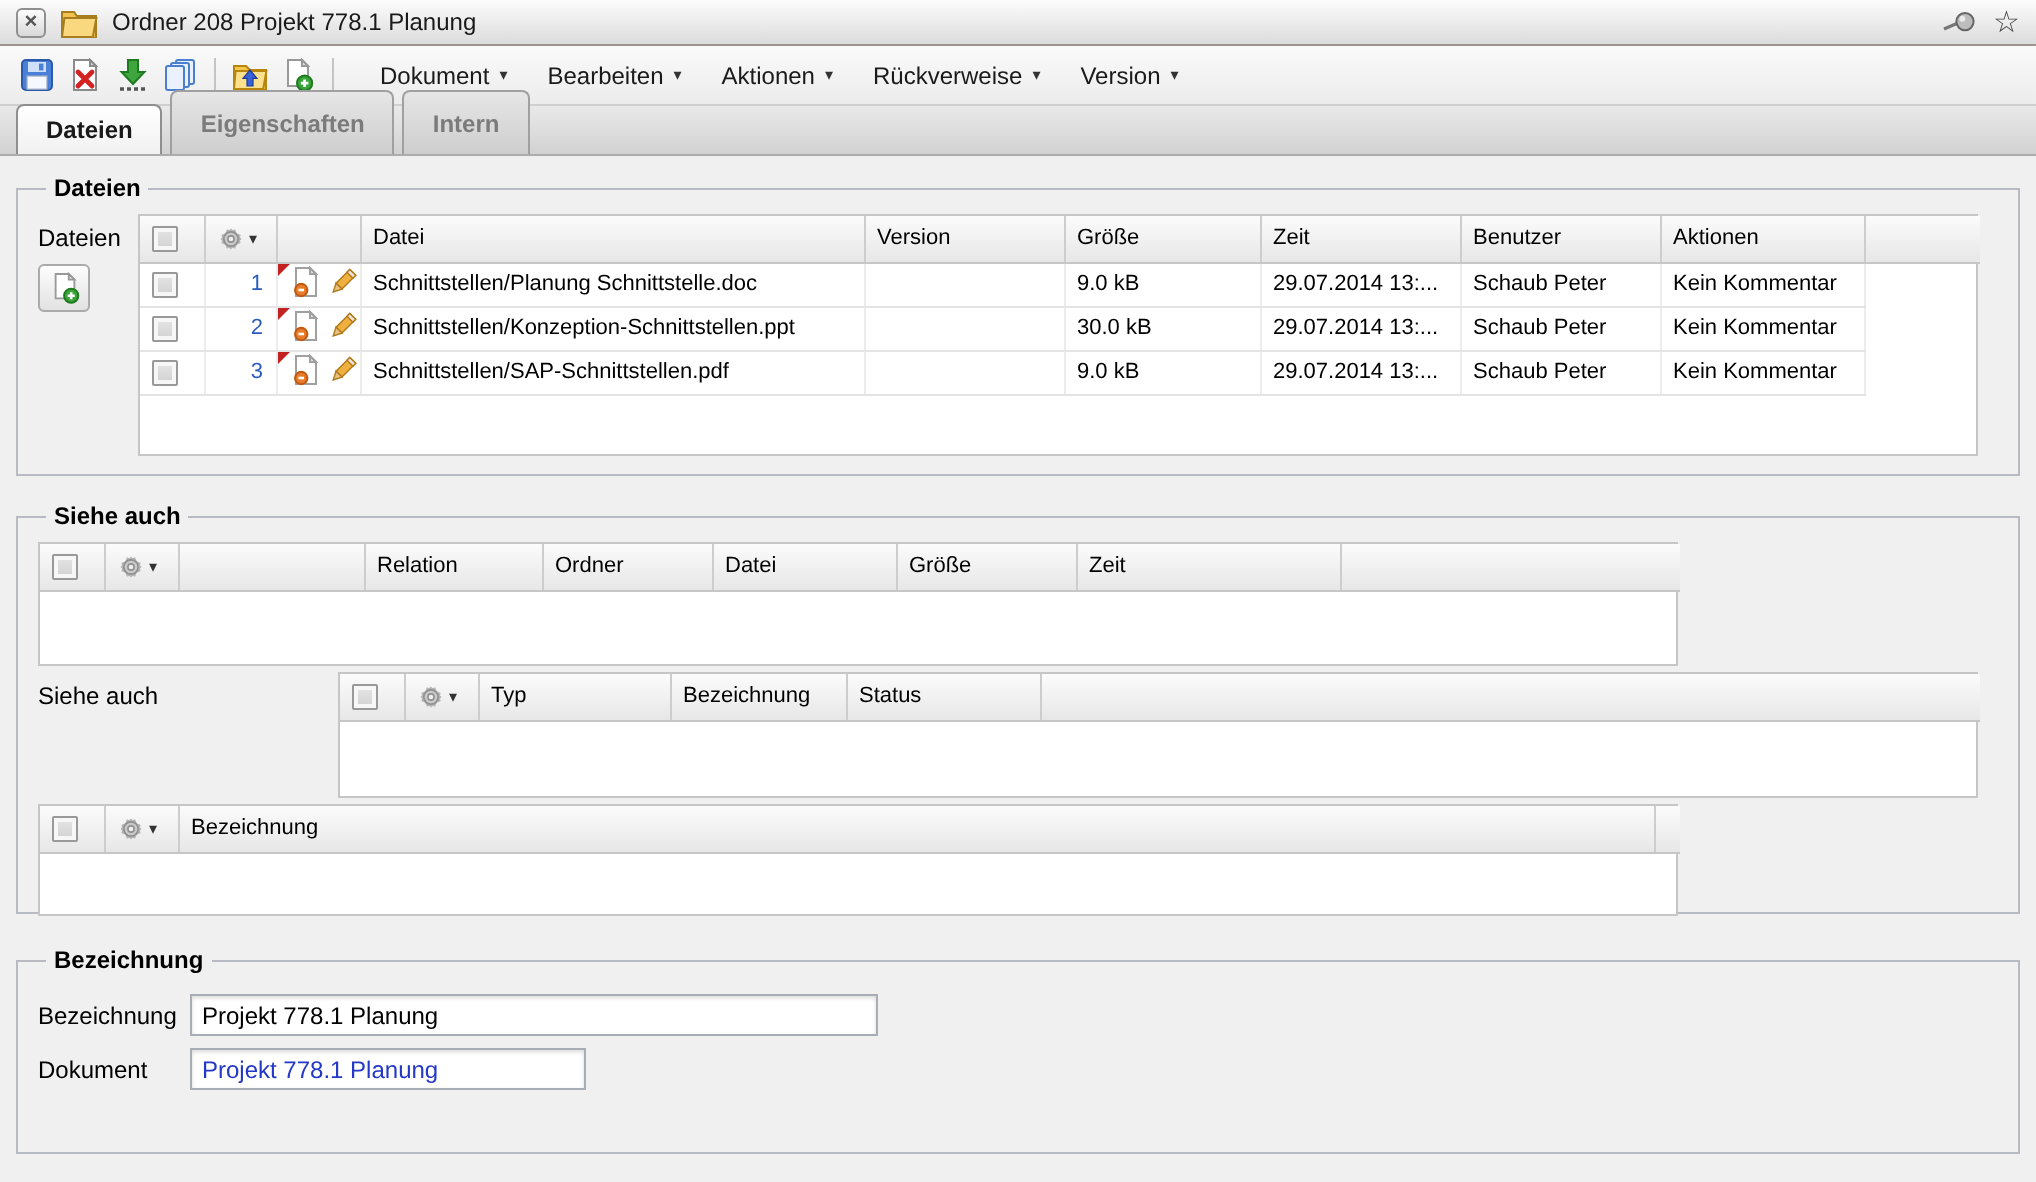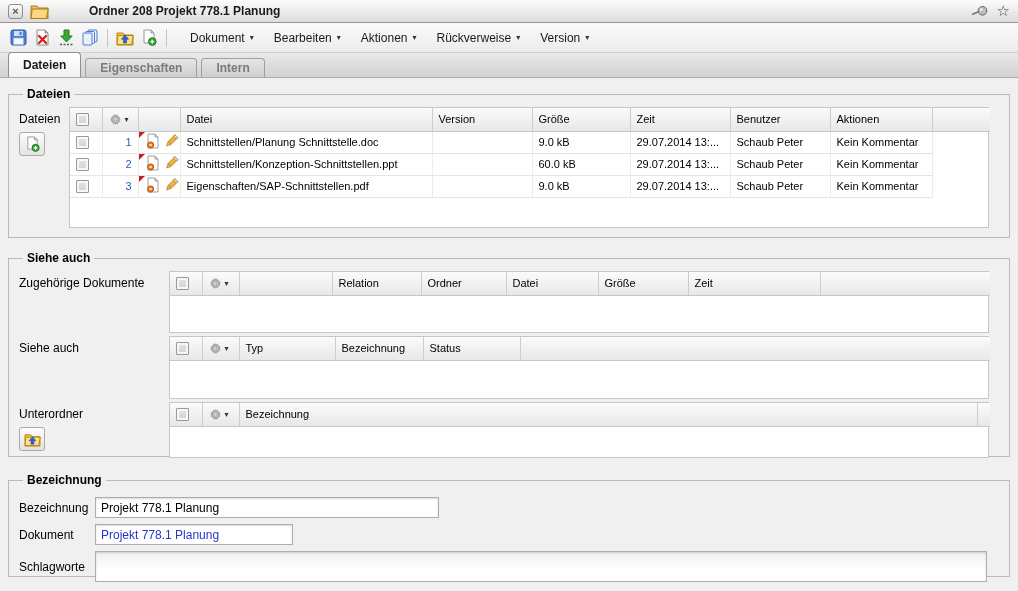--- a/index.html
+++ b/index.html
@@ -5,38 +5,38 @@
   * { margin:0; padding:0; box-sizing:border-box; }
   body { font-family:"Liberation Sans", sans-serif; background:#f0f0f0; }
   .window { position:relative; width:1018px; height:591px; background:#f0f0f0; overflow:hidden; }
 
   
   .titlebar { height:23px; background:linear-gradient(#fcfcfc,#dcdcdc); border-bottom:1px solid #9d9492;
               display:flex; align-items:center; padding:0 8px; gap:7px; }
   .close-btn { width:15px; height:15px; border:1px solid #8f8f8f; border-radius:3px;
                background:linear-gradient(#fdfdfd,#d8d8d8); color:#555; font-size:11px; font-weight:bold;
                display:flex; align-items:center; justify-content:center; line-height:1; cursor:default; }
-  .win-title { font-size:12px; font-weight:bold; color:#1a1a1a;margin-left:33px; }
+  .win-title { font-size:12px; font-weight:normal; color:#1a1a1a; }
   .titlebar .spacer { flex:1; }
   .tb-right { display:flex; align-items:center; gap:8px; }
   .star-glyph { font-family:"DejaVu Sans", sans-serif; font-size:15px; color:#444; line-height:1; }
 
   
   .toolbar { height:30px; background:linear-gradient(#fafafa,#ececec); border-bottom:1px solid #cfcfcf;
              display:flex; align-items:center; padding:0 6px; }
   .tool-btn { width:24px; height:24px; display:flex; align-items:center; justify-content:center; border-radius:3px; }
   .tb-sep { width:1px; height:18px; background:#c4c4c4; margin:0 5px; }
   .menubar { display:flex; align-items:center; margin-left:8px; }
   .menu-item { display:flex; align-items:center; gap:5px; font-size:12px; color:#1a1a1a; padding:4px 10px; }
   .menu-item .caret { font-size:8px; color:#333; font-family:"DejaVu Sans", sans-serif; }
 
   
   .tabstrip { height:25px; background:linear-gradient(#e9e9e9,#d2d2d2); border-bottom:1px solid #acacac;
               display:flex; align-items:flex-end; padding-left:8px; }
-  .tab { height:19px; padding:0 14px; display:flex; align-items:center; font-size:12px; font-weight:bold;
+  .tab { height:32px; padding:0 14px; display:flex; align-items:center; font-size:12px; font-weight:bold;
          border:1px solid #a0a0a0; border-bottom:none; border-radius:4px 4px 0 0; margin-right:4px;
          background:linear-gradient(#e6e6e6,#cecece); color:#7b7b7b; }
   .tab.active { height:25px; background:linear-gradient(#ffffff,#f1f1f1); color:#1a1a1a; border-color:#8f8f8f; }
 
   
   fieldset { border:1px solid #b7bac3; margin:0 8px; padding:6px 10px 10px 10px; }
   legend { font-size:12px; font-weight:bold; color:#000; padding:0 4px; margin-left:4px; }
   .fs-files { margin-top:9px; height:151px; }
   .fs-seealso { margin-top:13px; height:206px; }
   .fs-bez { margin-top:16px; height:104px; }
@@ -293,21 +293,21 @@
                         <g transform="rotate(45 8 8)">
                           <rect x="6.3" y="0.8" width="4.2" height="9.7" fill="#f0b040" stroke="#b07818" stroke-width="0.7"></rect>
                           <rect x="6.3" y="0.8" width="4.2" height="2" fill="#ece4d4" stroke="#b07818" stroke-width="0.7"></rect>
                           <path d="M6.3 10.5h4.2L8.4 14.6z" fill="#e8c080" stroke="#b07818" stroke-width="0.7"></path>
                         </g>
                       </svg></span>
               </div>
                 </td>
             <td>Schnittstellen/Konzeption-Schnittstellen.ppt</td>
             <td></td>
-            <td>60.0 kB</td>
+            <td>30.0 kB</td>
             <td>29.07.2014 13:...</td>
             <td>Schaub Peter</td>
             <td>Kein Kommentar</td>
             <td class="filler"></td>
           </tr>
           <tr>
             <td>
                   <div class="checkbox"></div>
                 </td>
             <td class="num">3</td>
@@ -322,41 +322,38 @@
                       </svg></span>
                 <span><svg width="16" height="16" viewBox="0 0 16 16">
                         <g transform="rotate(45 8 8)">
                           <rect x="6.3" y="0.8" width="4.2" height="9.7" fill="#f0b040" stroke="#b07818" stroke-width="0.7"></rect>
                           <rect x="6.3" y="0.8" width="4.2" height="2" fill="#ece4d4" stroke="#b07818" stroke-width="0.7"></rect>
                           <path d="M6.3 10.5h4.2L8.4 14.6z" fill="#e8c080" stroke="#b07818" stroke-width="0.7"></path>
                         </g>
                       </svg></span>
               </div>
                 </td>
-            <td>Eigenschaften/SAP-Schnittstellen.pdf</td>
+            <td>Schnittstellen/SAP-Schnittstellen.pdf</td>
             <td></td>
             <td>9.0 kB</td>
             <td>29.07.2014 13:...</td>
             <td>Schaub Peter</td>
             <td>Kein Kommentar</td>
             <td class="filler"></td>
           </tr>
         </tbody>
           </table>
       </div>
     </div>
   </fieldset>
 
   <fieldset class="fs-seealso">
     <legend>Siehe auch</legend>
 
     <div class="fs-row" style="margin-bottom:3px;">
-      <div class="side-col-lg">
-          <div class="side-label">Zugehörige Dokumente</div>
-        </div>
       <div class="tbl-box box-t1">
         <table>
           <colgroup>
               <col style="width:32px">
               <col style="width:37px">
               <col style="width:93px">
               <col style="width:89px">
               <col style="width:85px">
               <col style="width:92px">
               <col style="width:90px">
@@ -428,30 +425,20 @@
             <th>Bezeichnung</th>
             <th>Status</th>
             <th class="filler"></th>
           </tr>
         </tbody>
           </table>
       </div>
     </div>
 
     <div class="fs-row">
-      <div class="side-col-lg">
-        <div class="side-label">Unterordner</div>
-        <div class="side-btn">
-          <svg width="17" height="15" viewBox="0 0 18 16">
-              <path d="M1 3h6l2 2h8v10H1z" fill="#f6c64f" stroke="#b8860b"></path>
-              <path d="M1.8 5.5h15.4l-1.6 9H1z" fill="#fbe08e" stroke="#b8860b"></path>
-              <path d="M9 5l3.5 4.2h-2V13h-3V9.2h-2z" fill="#3a62d8" stroke="#1d3a9a" stroke-width="0.6"></path>
-            </svg>
-        </div>
-      </div>
       <div class="tbl-box box-t3">
         <table>
           <colgroup>
               <col style="width:32px">
               <col style="width:37px">
               <col style="width:738px">
               <col style="width:13px">
             </colgroup>
           <tbody>
               <tr>
@@ -484,19 +471,15 @@
     <div class="bez-row">
       <div class="bez-label">Bezeichnung</div>
       <input class="text-input inp-bez" type="text" value="Projekt 778.1 Planung" style="">
     </div>
     <div class="bez-row">
       <div class="bez-label">Dokument</div>
       <div class="link-box">
         <span class="doc-link">Projekt 778.1 Planung</span>
       </div>
     </div>
-    <div class="bez-row">
-      <div class="bez-label">Schlagworte</div>
-      <textarea class="text-input inp-schlag" style=""></textarea>
-    </div>
   </fieldset>
 
 </div>
 
 </body></html>

